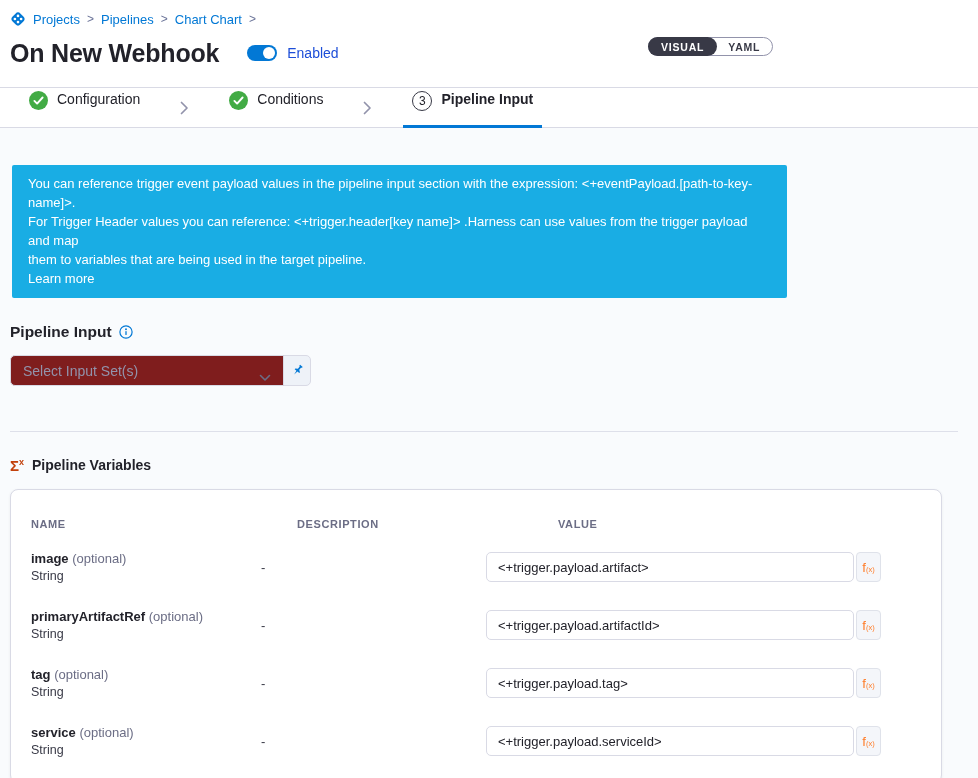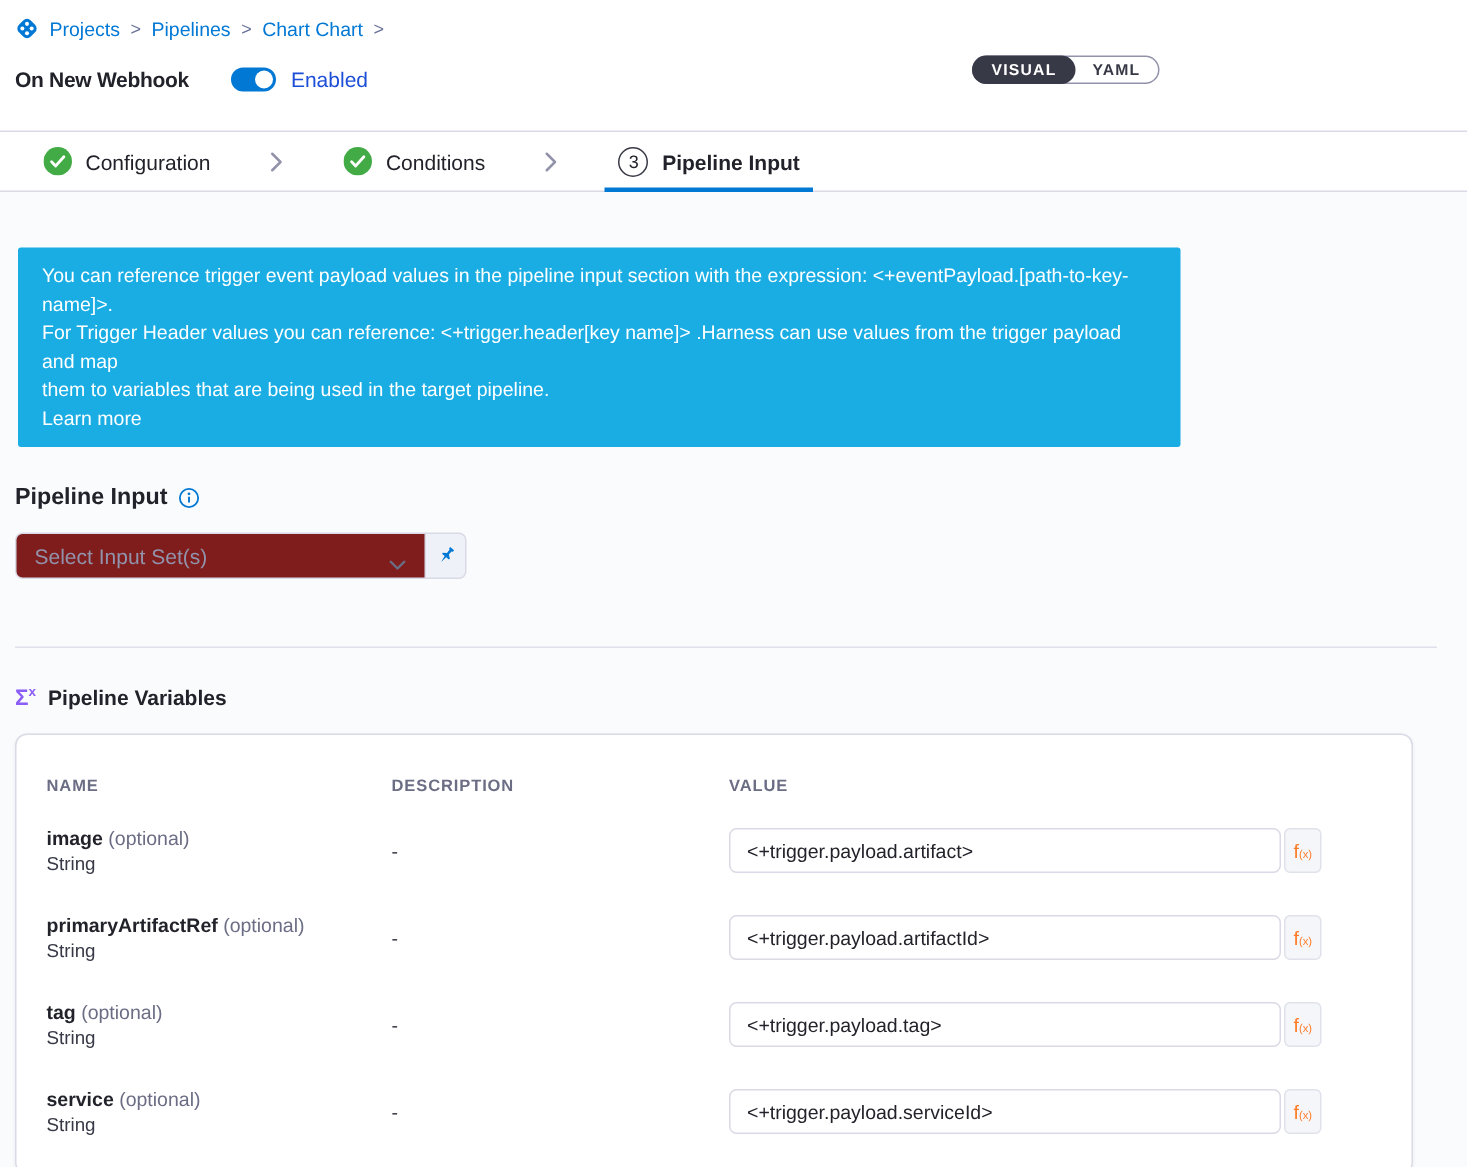--- a/index.html
+++ b/index.html
@@ -5,31 +5,31 @@
   * { margin:0; padding:0; box-sizing:border-box; }
   body { font-family:"Liberation Sans","DejaVu Sans",sans-serif; background:#fff; }
   .page { width:978px; height:778px; background:#fff; display:flex; flex-direction:column; overflow:hidden; }
 
   
   .top { padding:11px 10px 0 10px; position:relative; background:#fff; }
   .breadcrumb { display:flex; align-items:center; gap:7px; font-size:13px; color:#0278d5; }
   .breadcrumb a { color:#0278d5; text-decoration:none; cursor:pointer; }
   .crumb-sep { color:#6b7499; font-size:12px; }
   .title-row { margin-top:11px; display:flex; align-items:center; height:30px; }
-  .page-title { font-size:14px; font-weight:700; color:#22222a; letter-spacing:-.2px; }
+  .page-title { font-size:25px; font-weight:700; color:#22222a; letter-spacing:-.2px; }
   .switch { margin-left:28px; width:30px; height:16px; border-radius:9px; background:#0278d5; position:relative; cursor:pointer; border:none; }
   .switch .knob { position:absolute; top:2px; left:16px; width:12px; height:12px; border-radius:50%; background:#fff; }
   .enabled-label { margin-left:10px; font-size:14px; color:#1d4ed8; }
   .view-toggle { position:absolute; left:648px; top:37px; display:flex; align-items:center; background:#fff; border:1px solid #9293ab; border-radius:10px; height:19px; }
   .view-toggle .seg { font-size:10.5px; font-weight:700; letter-spacing:.8px; padding:0 13px; height:19px; line-height:18px; border:none; background:transparent; color:#383946; cursor:pointer; border-radius:10px; margin:-1px; }
   .view-toggle .seg.active { background:#383946; color:#fff; }
 
   
   .tabbar { margin-top:19px; height:41px; border-top:1px solid #d9dae5; border-bottom:1px solid #d9dae5; display:flex; align-items:center; padding-left:20px; background:#fff; flex:0 0 auto; }
-  .tab { display:flex; align-items:center; gap:9px; height:40px; padding:0 9px; border-bottom:3px solid transparent; border-top:3px solid transparent; cursor:pointer; background:transparent; border-left:none; border-right:none; }
+  .tab { display:flex; gap:9px; height:40px; padding:0 9px; border-bottom:3px solid transparent; border-top:3px solid transparent; cursor:pointer; background:transparent; border-left:none; border-right:none; }
   .tab .tab-label { font-size:14px; color:#22222a; }
   .tab.active { border-bottom-color:#0278d5; }
   .tab.active .tab-label { font-weight:700; }
   .tab-sep { margin:0 31px; display:flex; align-items:center; }
   .step-circle { width:20px; height:20px; border:1.4px solid #383946; border-radius:50%; display:flex; align-items:center; justify-content:center; font-size:12px; color:#22222a; background:#fff; }
 
   
   .content { flex:1; background:#f9fbfd; padding-top:37px; }
   .banner { margin-left:12px; width:775px; background:#19ade4; border-radius:2px; padding:9px 16px 10px; color:#fff; font-size:13px; line-height:19px; }
   .banner a { color:#fff; text-decoration:none; cursor:pointer; }
@@ -40,27 +40,27 @@
 
   .select-row { margin:14px 0 0 10px; display:flex; align-items:stretch; }
   .select-box { width:274px; height:31px; background:#7f1d1d; border:1px solid #d9dae5; border-radius:5px 0 0 5px; display:flex; align-items:center; padding:0 12px; cursor:pointer; position:relative; }
   .select-placeholder { font-size:14px; color:#9293ab; }
   .select-box .chev { position:absolute; right:12px; top:12px; }
   .pin-btn { width:28px; height:31px; margin-left:-1px; background:#eef2f8; border:1px solid #d9dae5; border-radius:0 5px 5px 0; display:flex; align-items:center; justify-content:center; cursor:pointer; }
 
   .divider { margin:45px 20px 0 10px; border:none; border-top:1px solid #dee0ea; }
 
   .vars-title-row { margin:25px 0 0 10px; display:flex; align-items:center; gap:8px; }
-  .sigma { color:#8b5cf6; font-weight:700; font-size:15px; line-height:1; }
+  .sigma { color:#c2410c; font-weight:700; font-size:15px; line-height:1; }
   .sigma sup { font-size:9px; font-weight:700; }
   .vars-title { font-size:14px; font-weight:700; color:#22222a; }
 
   .card { margin:16px 36px 24px 10px; width:932px; background:#fff; border:1px solid #d9dae5; border-radius:8px; box-shadow:0 1px 3px rgba(40,41,61,.07); padding:28px 0 12px; }
   .vgrid { display:grid; grid-template-columns:230px 225px 1fr; padding:0 20px; align-items:center; }
-  .thead { margin-bottom:8px; }
+  .thead { margin-bottom:8px;gap:36px; }
   .thead .col { font-size:11px; font-weight:700; letter-spacing:.6px; color:#6b6d85; }
   .trow { min-height:58px; }
   .var-name-line { font-size:13px; }
   .var-name { font-weight:700; color:#22222a; }
   .var-optional { color:#6b6d85; }
   .var-type { margin-top:3px; font-size:12.5px; color:#383946; }
   .var-desc { font-size:13px; color:#383946; }
   .value-cell { display:flex; align-items:center; gap:2px; }
   .value-input { width:368px; height:30px; border:1px solid #d9dae5; border-radius:5px; padding:0 11px; font-size:13px; color:#22222a; font-family:"Liberation Sans","DejaVu Sans",sans-serif; background:#fff; }
   .fx-chip { width:25px; height:30px; background:#f4f6fa; border:1px solid #dfe2ea; border-radius:4px; color:#ff7b26; font-size:13px; cursor:pointer; display:flex; align-items:center; justify-content:center; font-family:"Liberation Sans","DejaVu Sans",sans-serif; }

